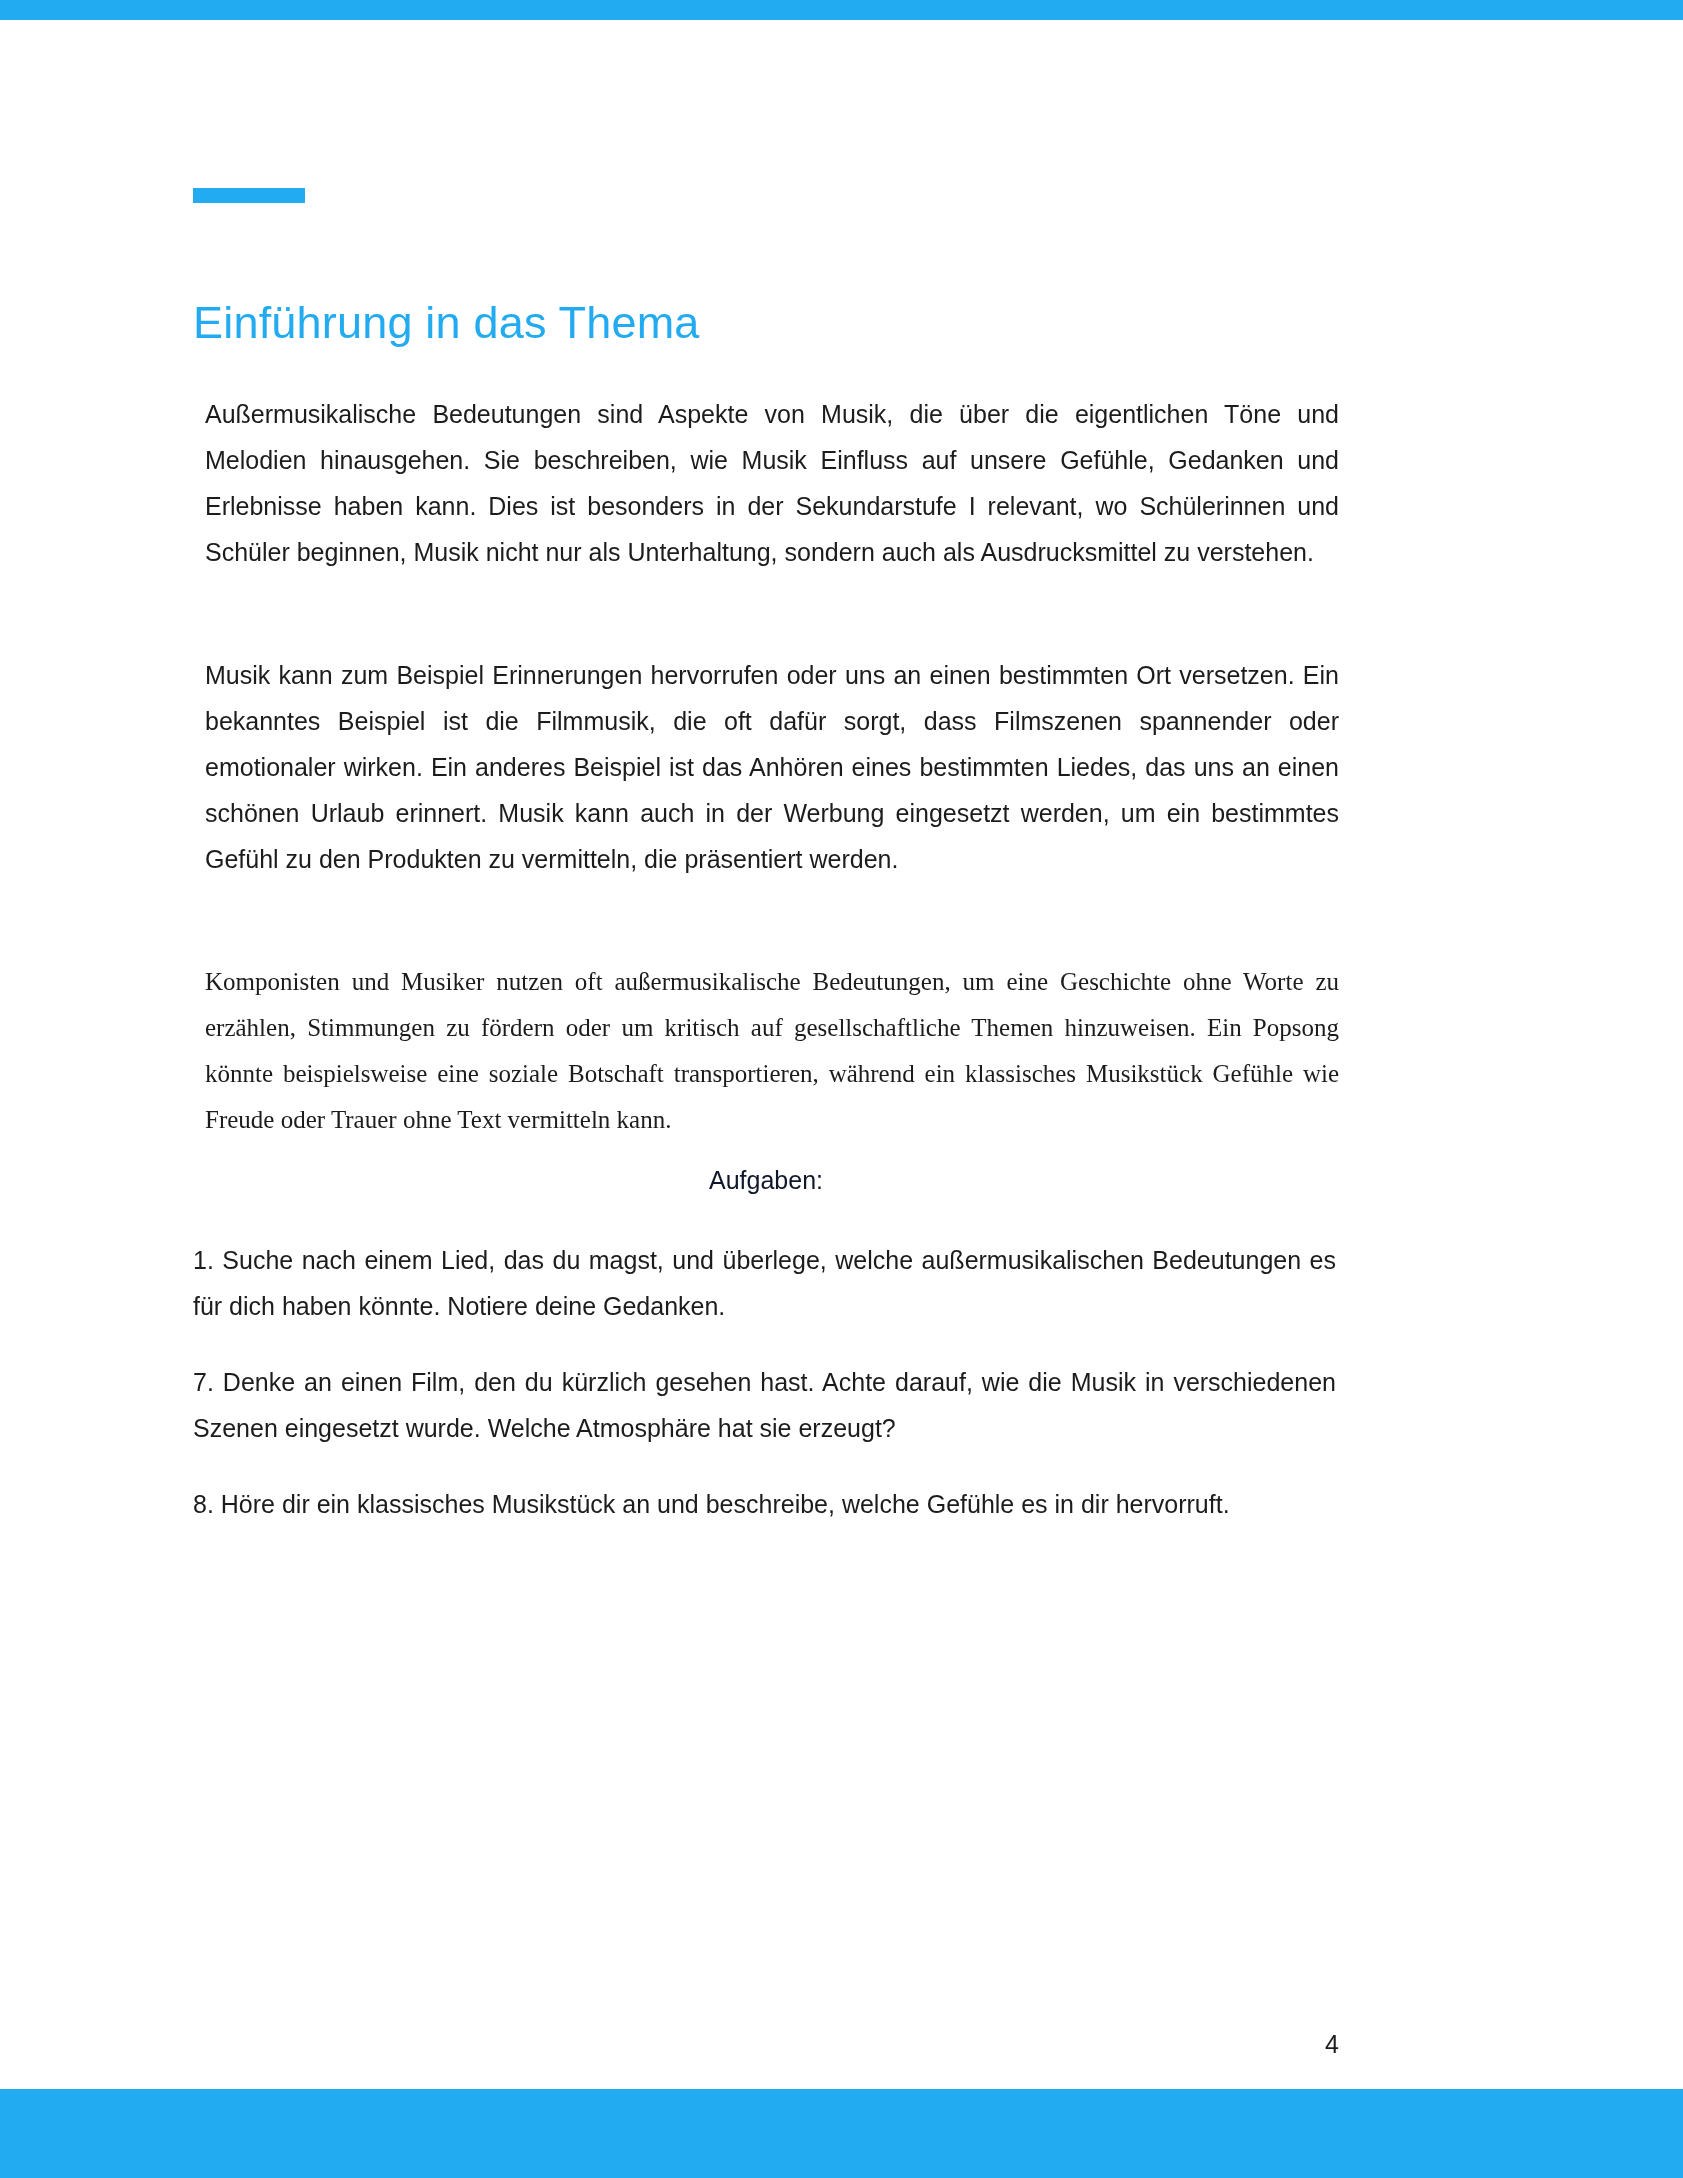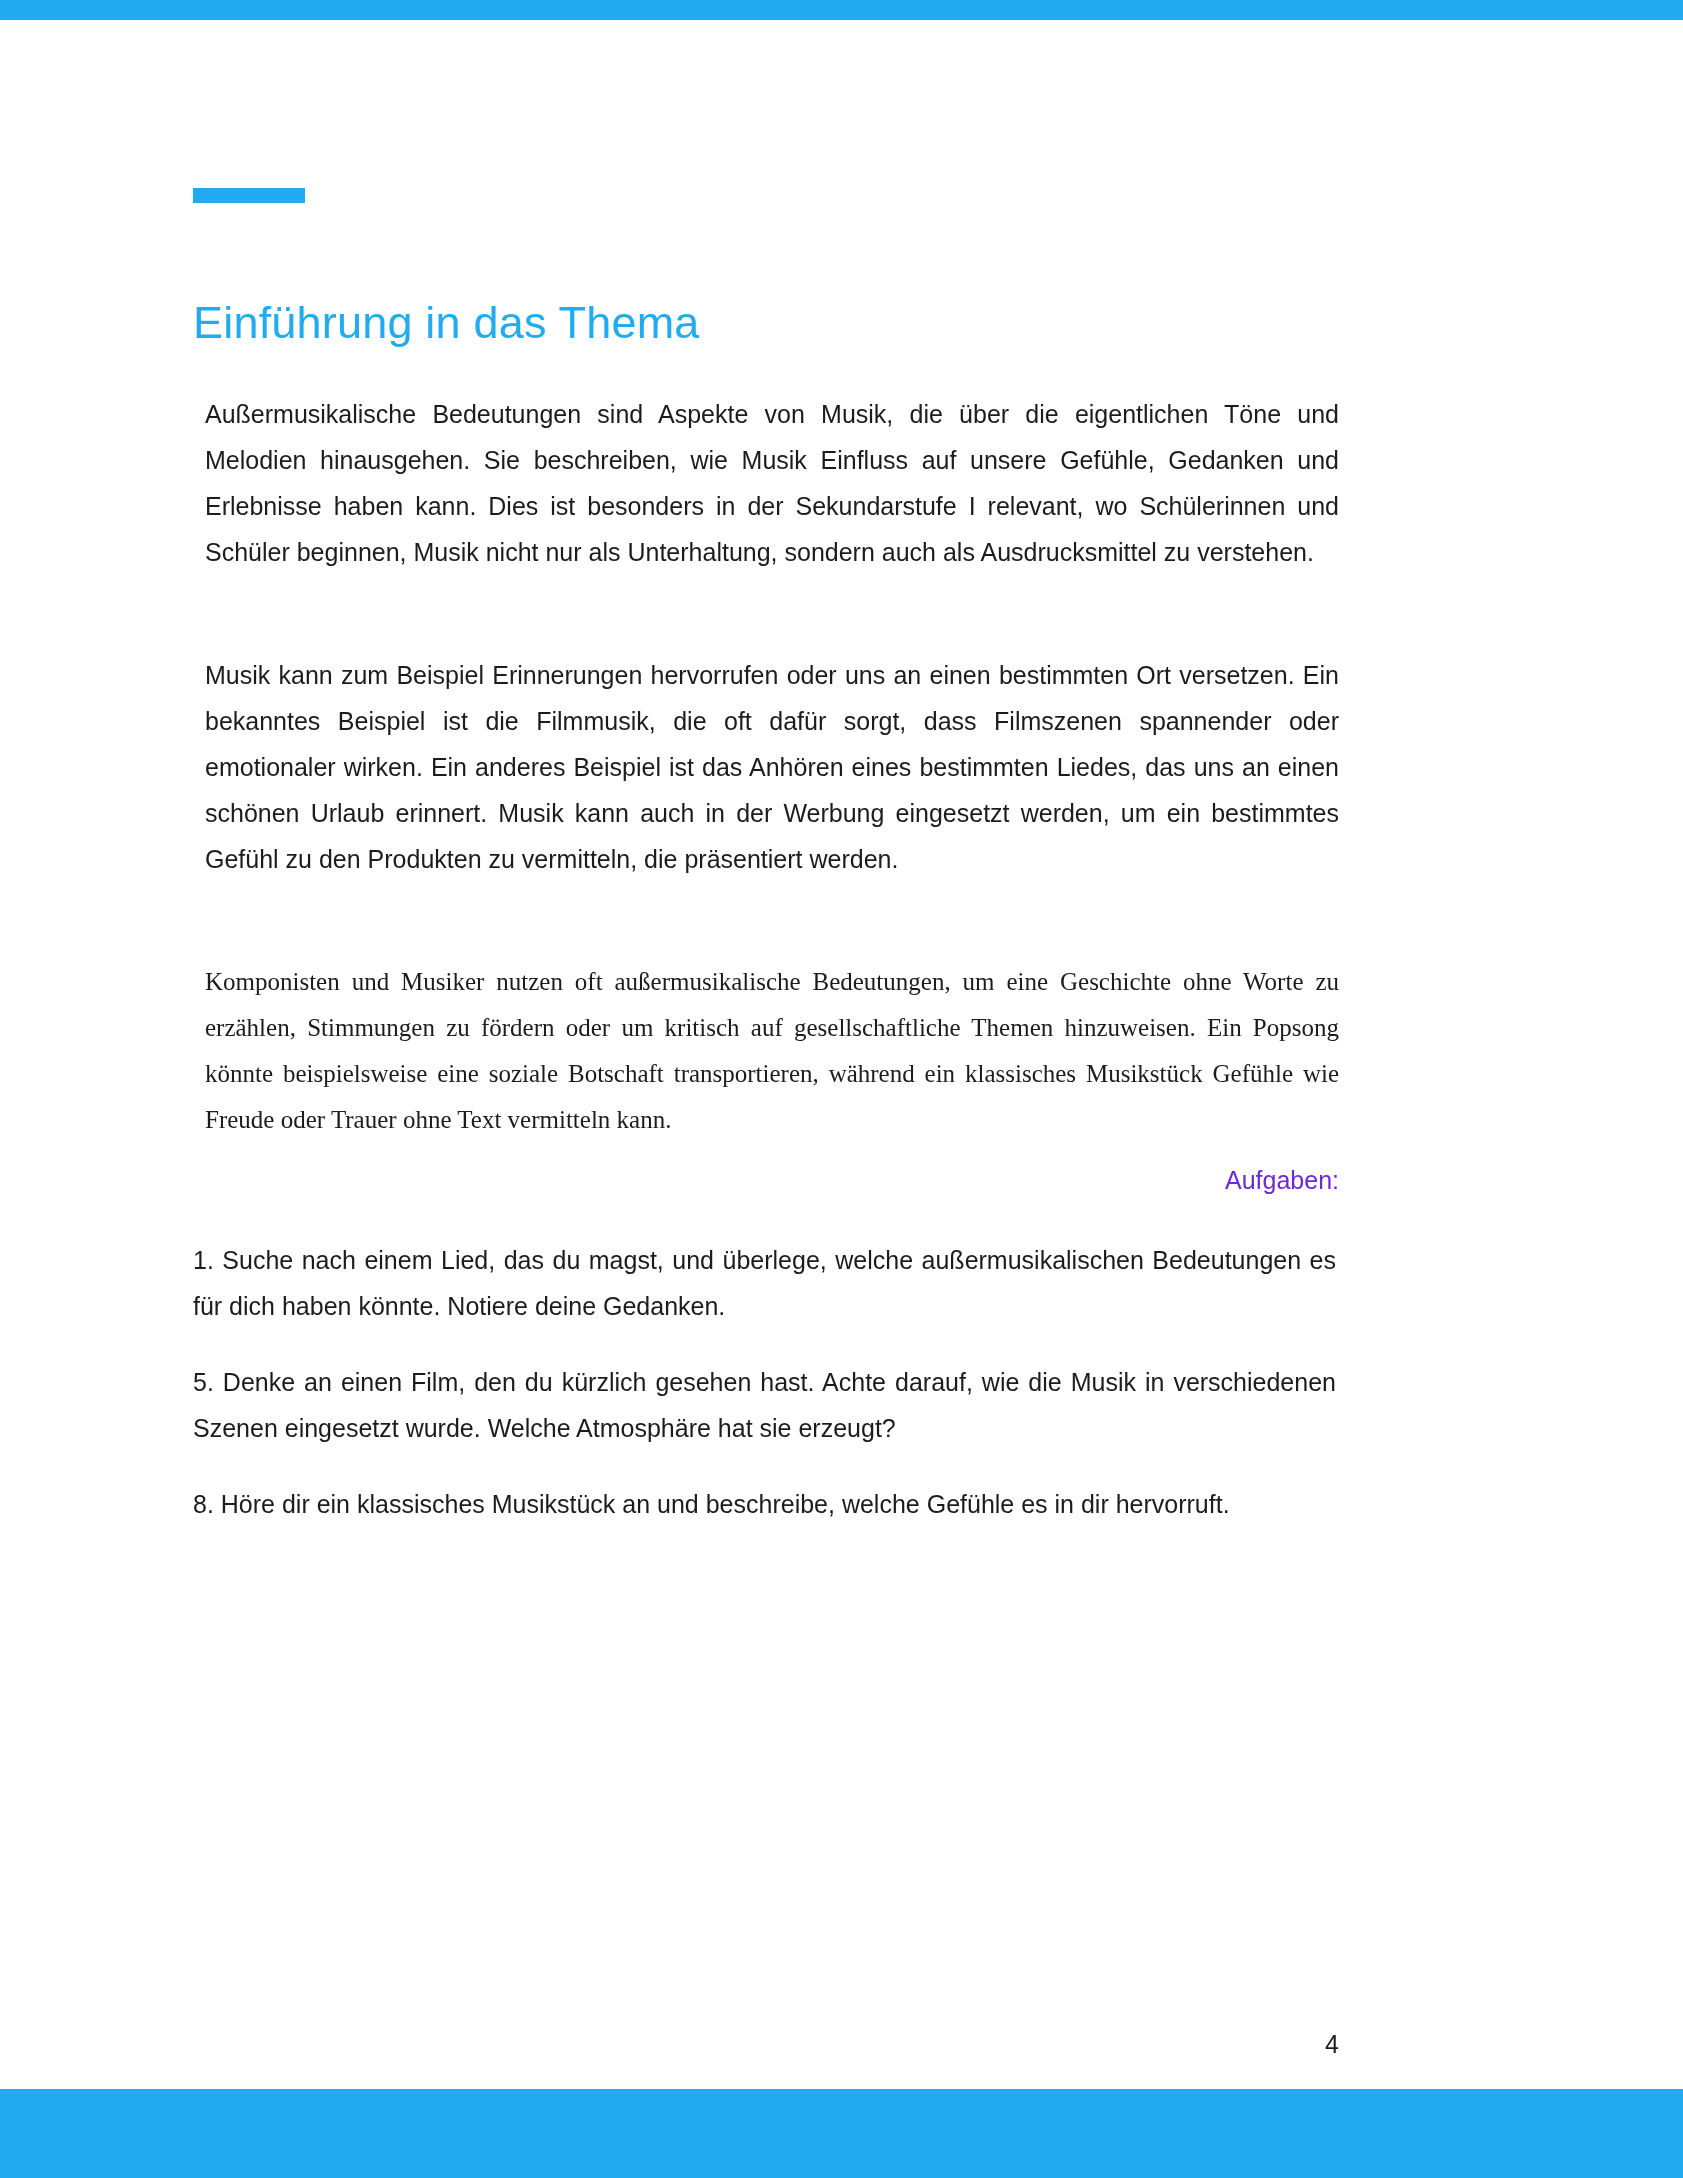--- a/index.html
+++ b/index.html
@@ -77,24 +77,24 @@
     margin: 0 0 77px 12px;
     padding: 0;
     hyphens: none;
   }
   p.para:last-child {
     margin-bottom: 0;
     font-family: Liberation Serif, serif;
   }
 
   .tasks-heading {
-    color: #6d28d9;
+    color: #0f172a;
     font-size: 25px;
     line-height: 46px;
-    text-align: right;
+    text-align: center;
     margin: 0 0 34px 0;
   }
 
   p.task {
     color: #1c1c1c;
     font-size: 25px;
     line-height: 46px;
     text-align: justify;
     text-justify: inter-word;
     margin: 0 3px 30px 0;
@@ -131,21 +131,21 @@
 
   <div class="body-block">
     <p class="para">Außermusikalische Bedeutungen sind Aspekte von Musik, die über die eigentlichen Töne und Melodien hinausgehen. Sie beschreiben, wie Musik Einfluss auf unsere Gefühle, Gedanken und Erlebnisse haben kann. Dies ist besonders in der Sekundarstufe I relevant, wo Schülerinnen und Schüler beginnen, Musik nicht nur als Unterhaltung, sondern auch als Ausdrucksmittel zu verstehen.</p>
     <p class="para">Musik kann zum Beispiel Erinnerungen hervorrufen oder uns an einen bestimmten Ort versetzen. Ein bekanntes Beispiel ist die Filmmusik, die oft dafür sorgt, dass Filmszenen spannender oder emotionaler wirken. Ein anderes Beispiel ist das Anhören eines bestimmten Liedes, das uns an einen schönen Urlaub erinnert. Musik kann auch in der Werbung eingesetzt werden, um ein bestimmtes Gefühl zu den Produkten zu vermitteln, die präsentiert werden.</p>
     <p class="para">Komponisten und Musiker nutzen oft außermusikalische Bedeutungen, um eine Geschichte ohne Worte zu erzählen, Stimmungen zu fördern oder um kritisch auf gesellschaftliche Themen hinzuweisen. Ein Popsong könnte beispielsweise eine soziale Botschaft transportieren, während ein klassisches Musikstück Gefühle wie Freude oder Trauer ohne Text vermitteln kann.</p>
   </div>
 
   <div class="tasks-block">
     <p class="tasks-heading">Aufgaben:</p>
     <p class="task">1. Suche nach einem Lied, das du magst, und überlege, welche außermusikalischen Bedeutungen es für dich haben könnte. Notiere deine Gedanken.</p>
-    <p class="task">5. Denke an einen Film, den du kürzlich gesehen hast. Achte darauf, wie die Musik in verschiedenen Szenen eingesetzt wurde. Welche Atmosphäre hat sie erzeugt?</p>
+    <p class="task">7. Denke an einen Film, den du kürzlich gesehen hast. Achte darauf, wie die Musik in verschiedenen Szenen eingesetzt wurde. Welche Atmosphäre hat sie erzeugt?</p>
     <p class="task">8. Höre dir ein klassisches Musikstück an und beschreibe, welche Gefühle es in dir hervorruft.</p>
   </div>
 
   <div class="page-number">4</div>
 </div>
 
 <div class="bar-bottom"></div>
 
 
 </body></html>

